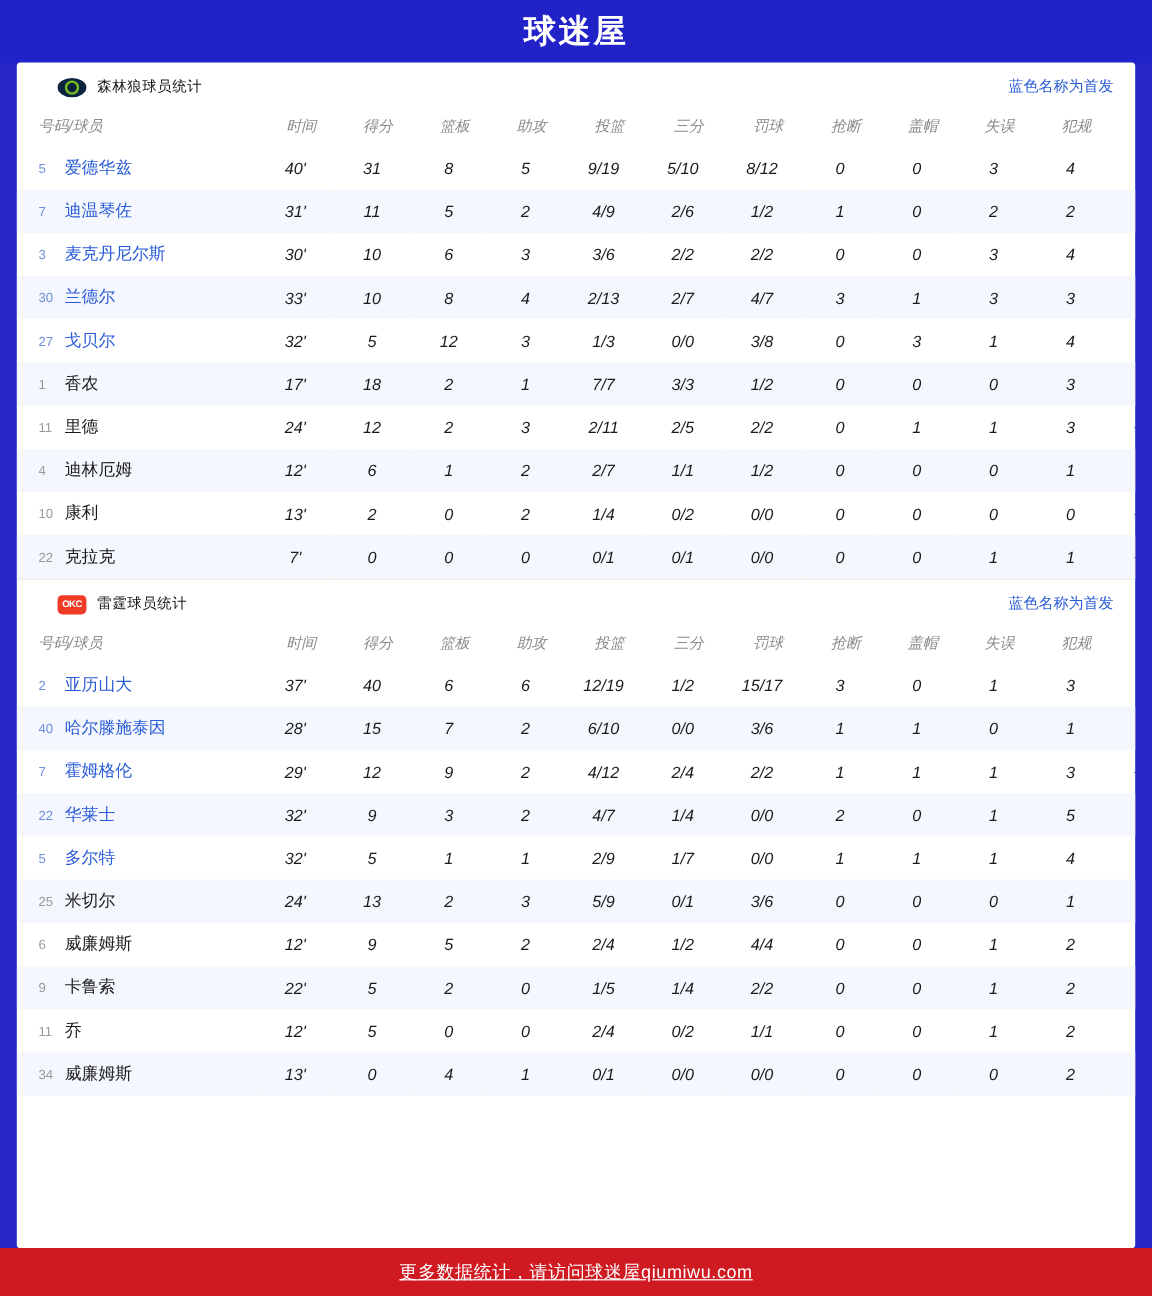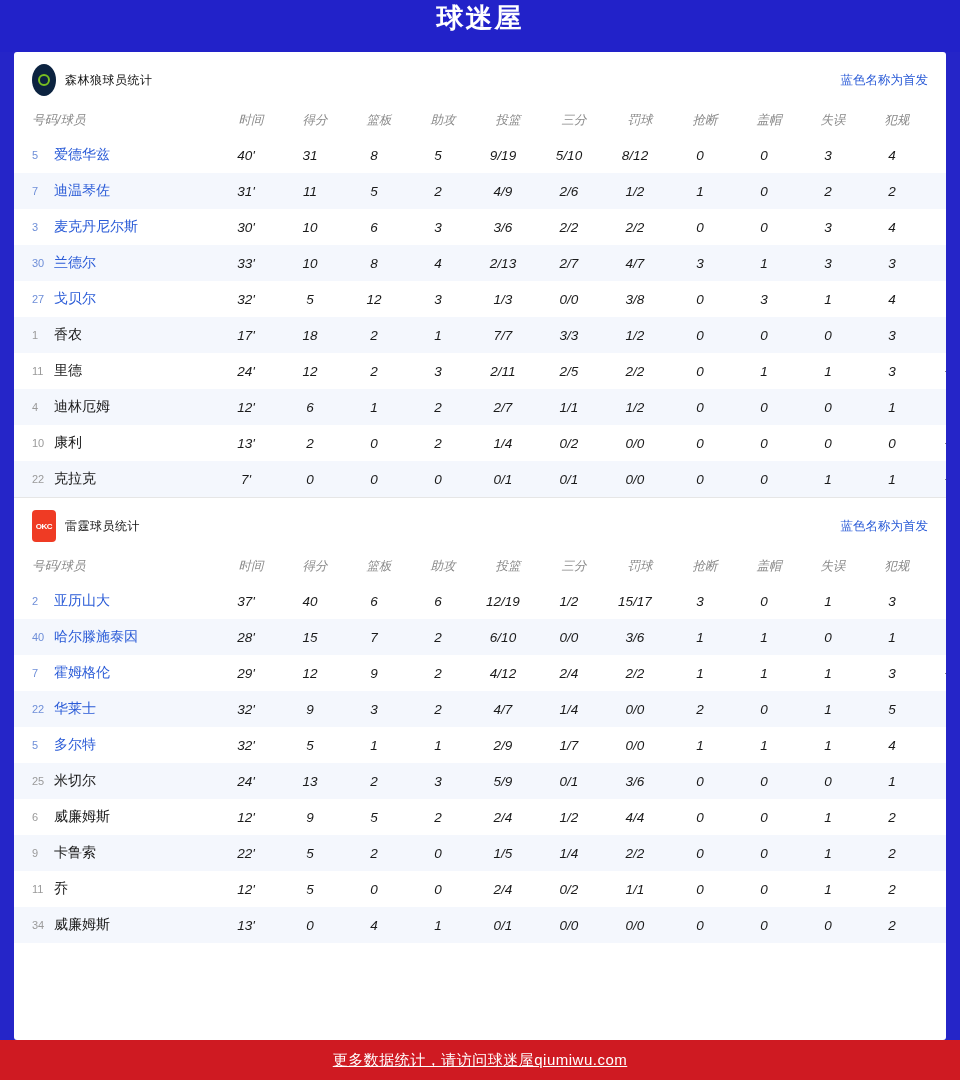--- a/index.html
+++ b/index.html
@@ -11,21 +11,21 @@
   }
   body {
     display: flex;
     flex-direction: column;
     overflow: hidden;
   }
   .header {
     height: 52px;
     background: #2222c9;
     display: flex;
-    align-items: flex-start;
+    align-items: center;
     justify-content: center;
     flex: 0 0 52px;
   }
   .brand {
     font-size: 27px;
     font-weight: bold;
     color: #ffffff;
     letter-spacing: 2px;
   }
   .body-wrap {
@@ -57,31 +57,32 @@
   }
 
   
   .team-block { display: flex; flex-direction: column; }
   .team-head {
     display: flex;
     align-items: center;
     padding: 12px 18px 10px 18px;
   }
   .team-logo {
-    width: 24px; height: 32px;
+    width: 24px; height: 16px;
     border-radius: 50%;
     flex: 0 0 24px;
     margin-right: 9px;
     display: flex;
     align-items: center;
     justify-content: center;
     font-size: 9px;
     color: #ffffff;
     font-weight: bold;
     position: relative;
+    margin-left: 16px;
   }
   .logo-twolves { background: #0c2340; }
   .logo-twolves::after {
     content: "";
     position: absolute;
     width: 12px; height: 12px;
     border-radius: 50%;
     border: 2px solid #78be20;
     box-sizing: border-box;
   }

